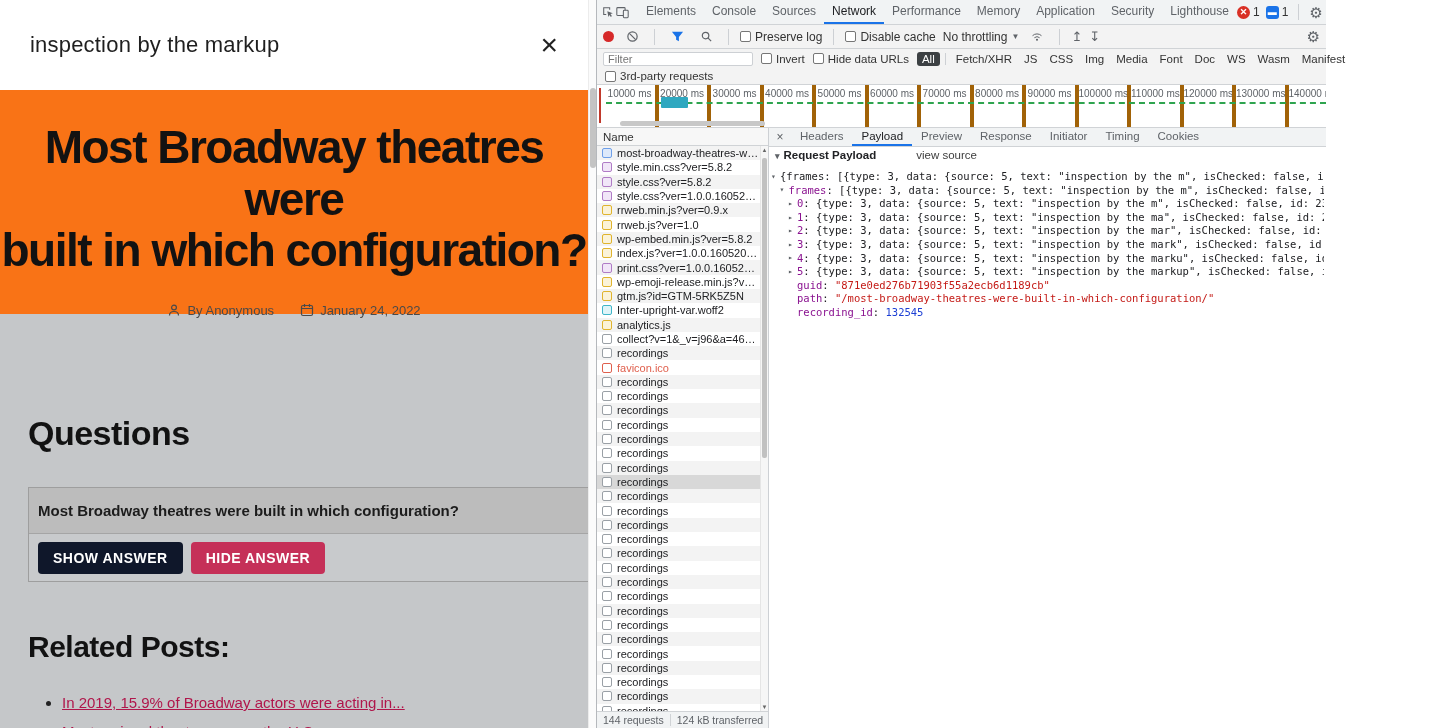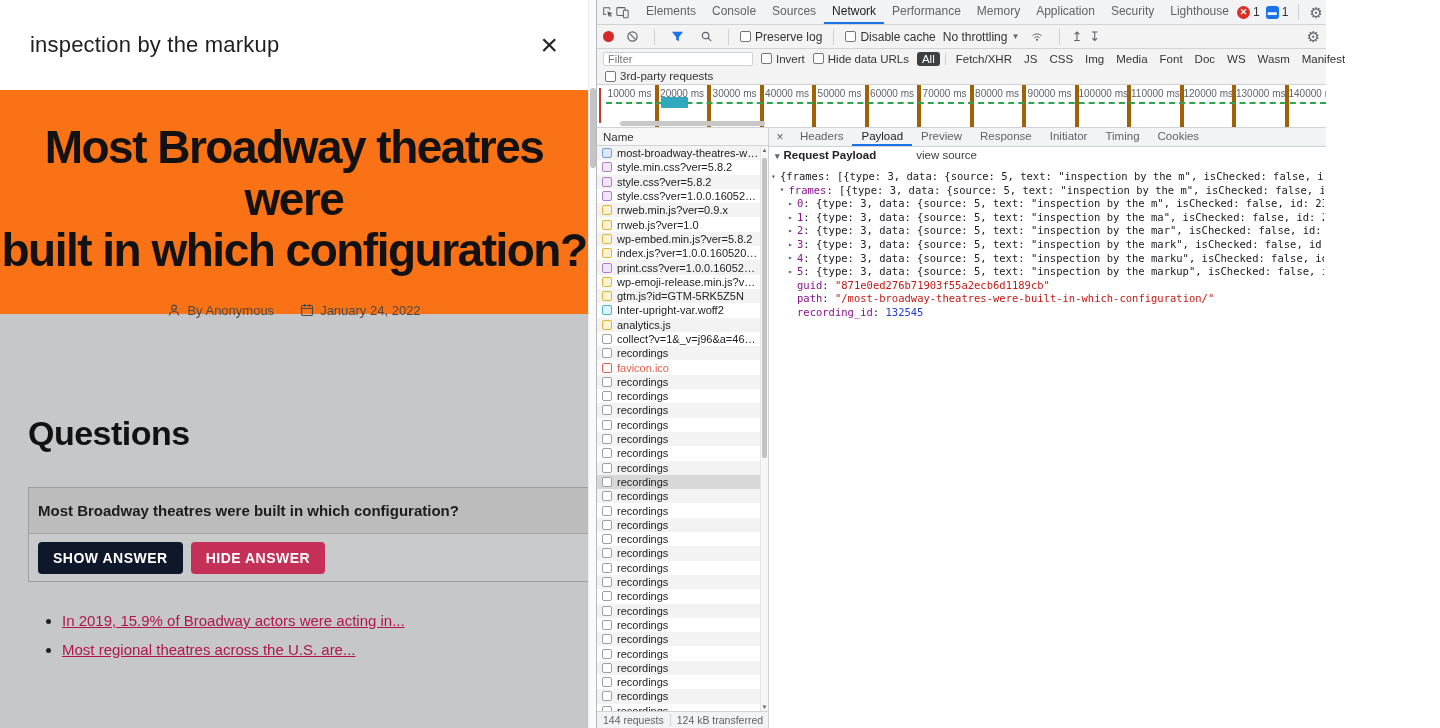--- a/index.html
+++ b/index.html
@@ -146,20 +146,21 @@
     </div>
     <div class="page-body">
       <h2 class="q-heading">Questions</h2>
       <div class="q-card">
         <div class="q-card-header">Most Broadway theatres were built in which configuration?</div>
         <div class="q-card-body">
           <button class="btn btn-show">SHOW ANSWER</button>
           <button class="btn btn-hide">HIDE ANSWER</button>
         </div>
       </div>
+      <h2 class="related-heading">Related Posts:</h2>
       <ul class="related-list" id="related-list">
           <li><a>In 2019, 15.9% of Broadway actors were acting in...</a></li>
           <li><a>Most regional theatres across the U.S. are...</a></li>
         </ul>
     </div>
   </div>
 
   <div class="page-scrollbar">
     <div class="page-scroll-thumb"></div>
   </div>

